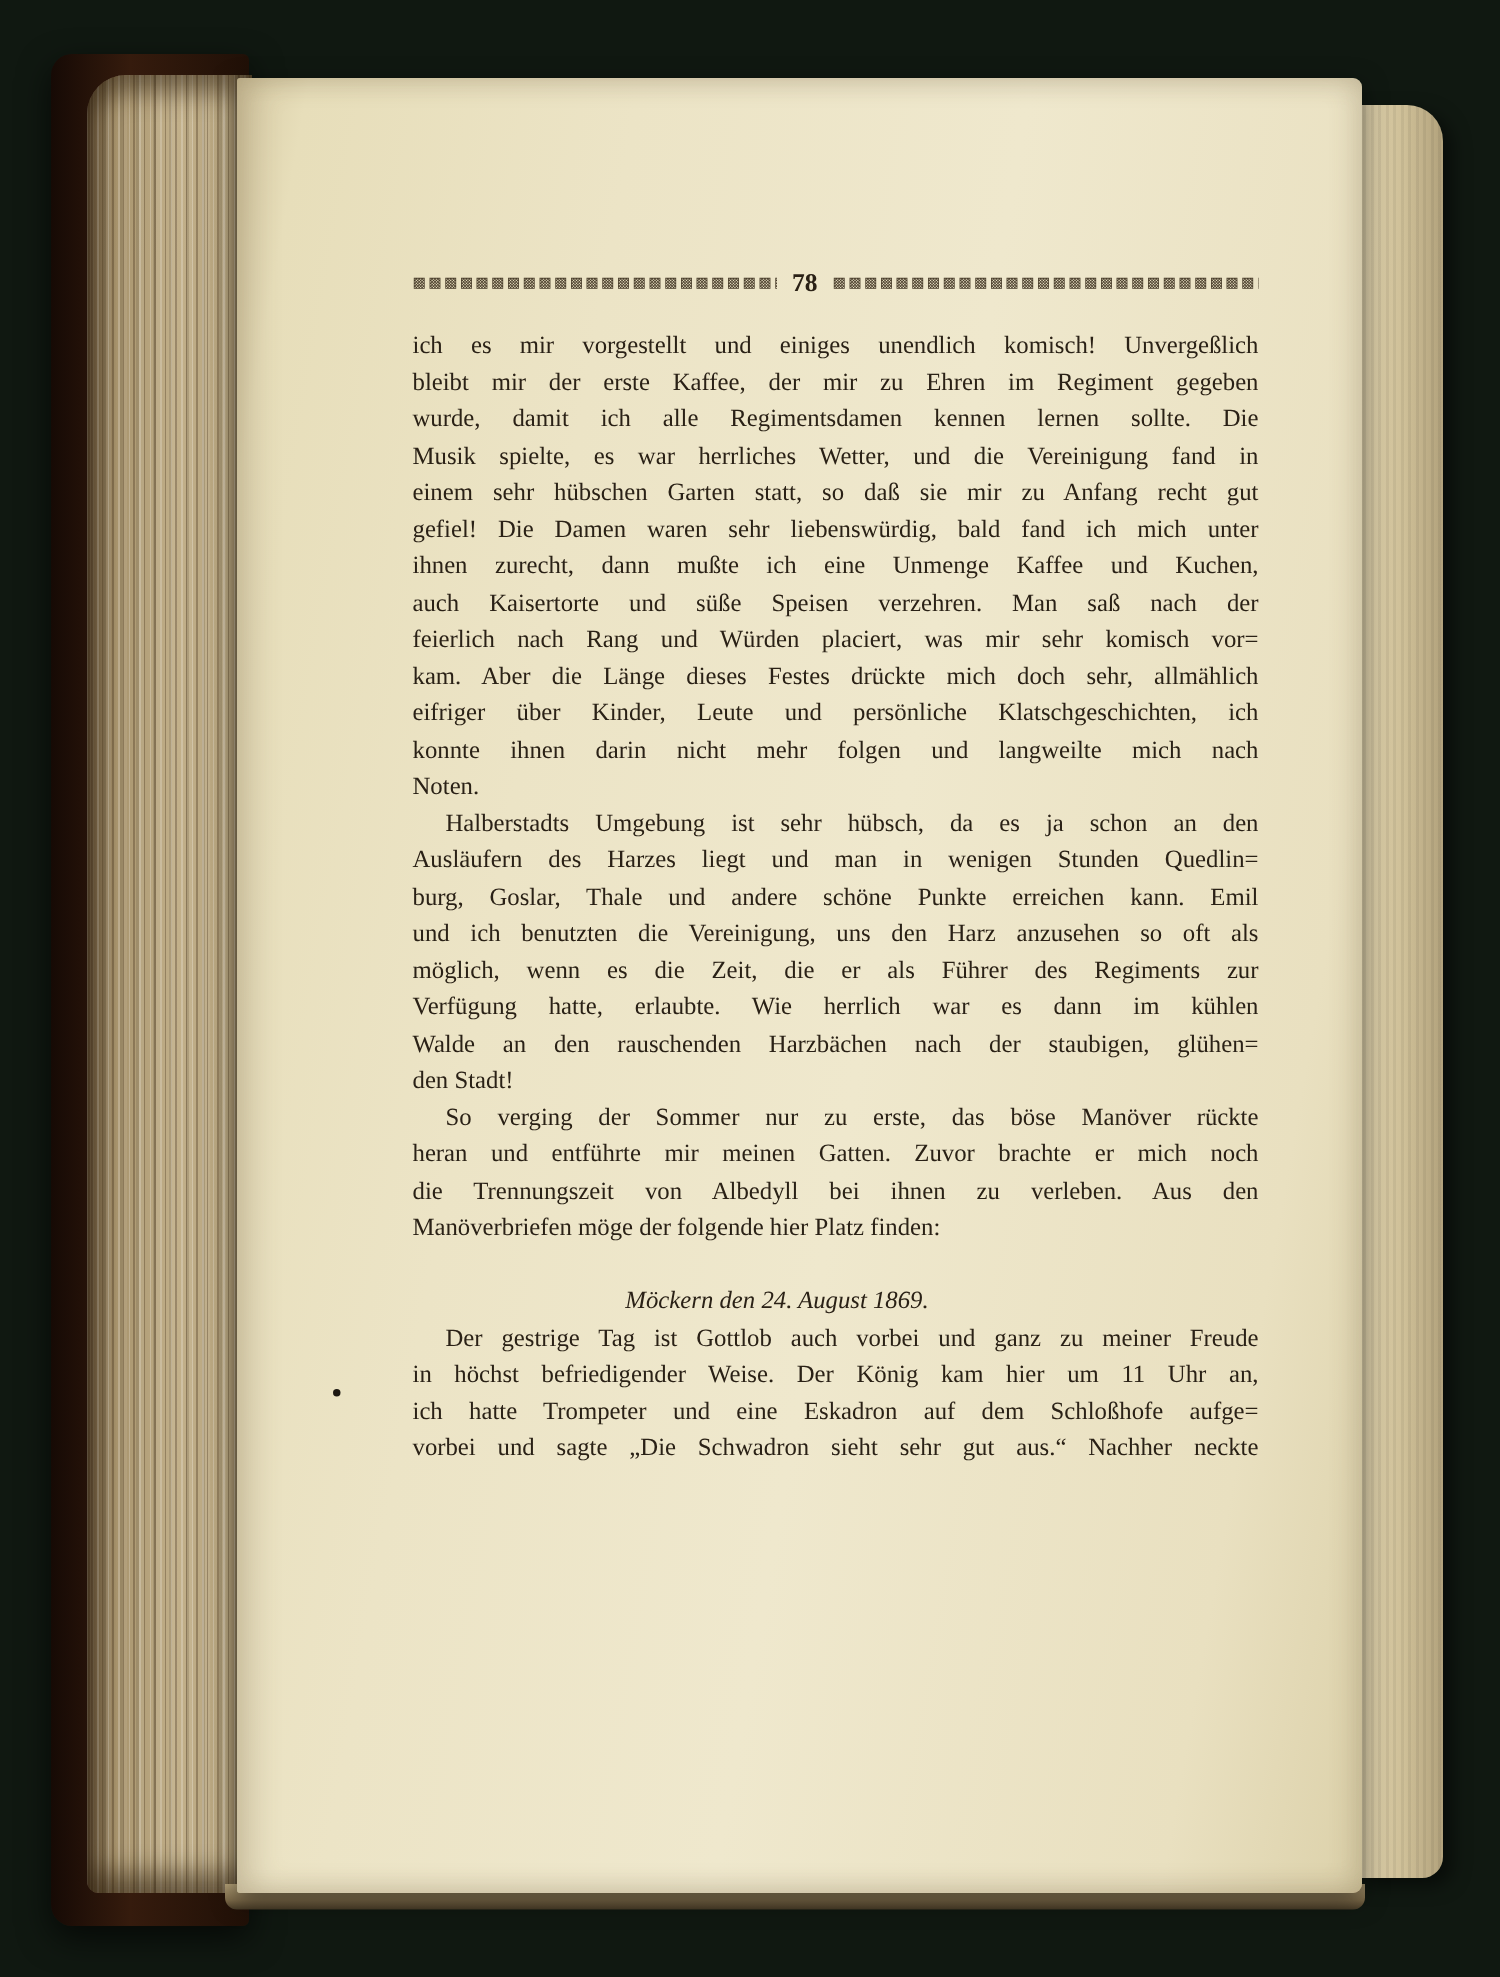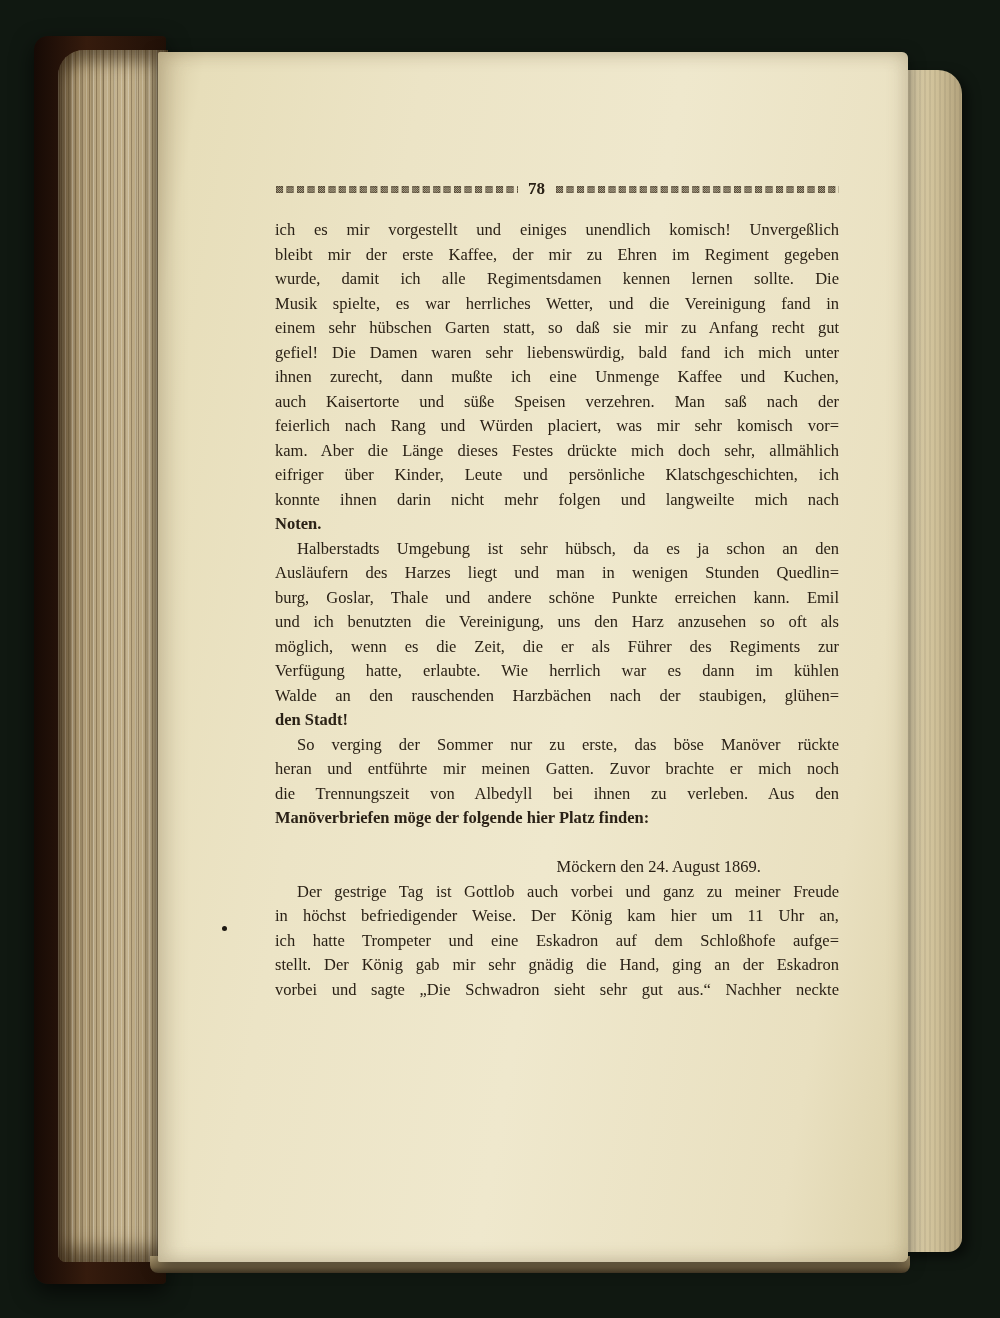--- a/index.html
+++ b/index.html
@@ -63,23 +63,23 @@
   }
   .orn {
     overflow:hidden; white-space:nowrap;
     font-family:"DejaVu Sans",sans-serif; font-size:9.5px; letter-spacing:1.5px;
     color:#473b29; line-height:22px;
   }
   .orn-left { width:243px; flex:none; }
   .orn-right { flex:1; }
   .pagenum { font-size:17px; font-weight:bold; padding:0 2px; color:#2a2116; }
   .line { text-align:justify; text-align-last:justify; }
-  .line.endp { text-align-last:left;font-weight:bold; }
+  .line.endp { text-align-last:left; }
   .line.indent { text-indent:22px; }
-  .dateline { margin-top:24.5px; text-align:right; padding-right:78px; }
+  .dateline { margin-top:24.5px; text-align:center; padding-right:78px;font-style:italic; }
   .speck {
     position:absolute; left:64px; top:874px; width:5px; height:5px;
     background:#1d1812; border-radius:50%;
   }
 </style>
 </head>
 <body>
 
 <div class="scene">
 
@@ -132,20 +132,19 @@
         <div class="line">die Trennungszeit von Albedyll bei ihnen zu verleben. Aus den</div>
         <div class="line endp">Manöverbriefen möge der folgende hier Platz finden:</div>
       </div>
 
       <div class="dateline">Möckern den 24. August 1869.</div>
 
       <div class="para">
         <div class="line indent">Der gestrige Tag ist Gottlob auch vorbei und ganz zu meiner Freude</div>
         <div class="line">in höchst befriedigender Weise. Der König kam hier um 11 Uhr an,</div>
         <div class="line">ich hatte Trompeter und eine Eskadron auf dem Schloßhofe aufge=</div>
-        <div class="line">stellt. Der König gab mir sehr gnädig die Hand, ging an der Eskadron</div>
         <div class="line">vorbei und sagte „Die Schwadron sieht sehr gut aus.“ Nachher neckte</div>
       </div>
 
     </div>
   </div>
 
 </div>
 
 </body></html>

